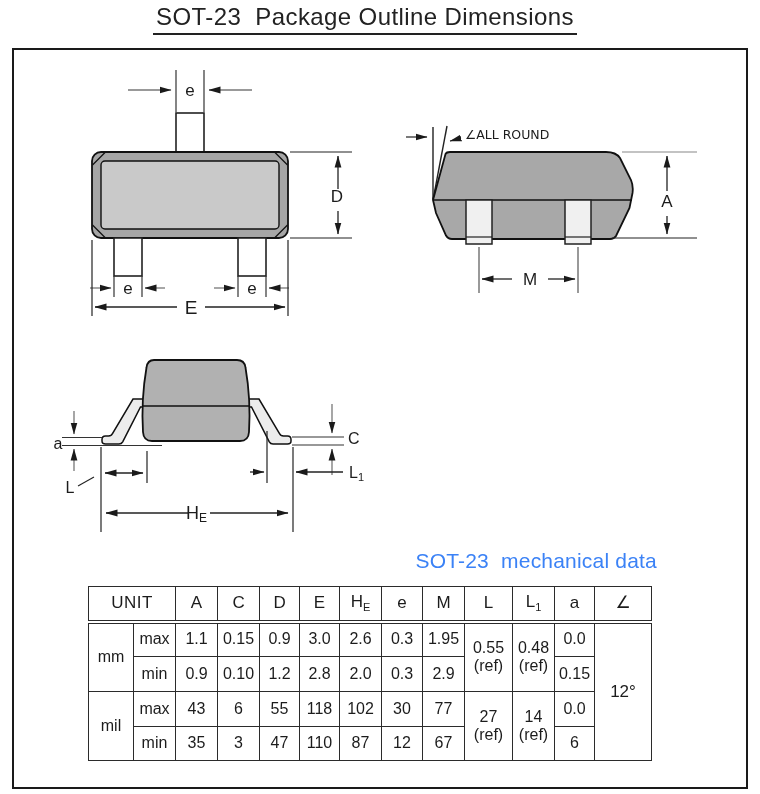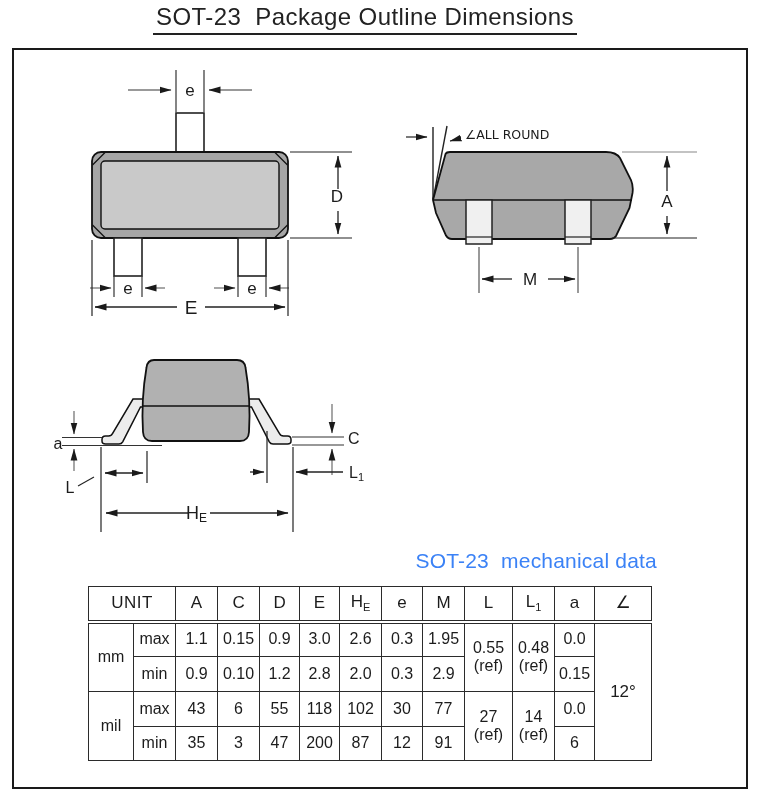--- a/index.html
+++ b/index.html
@@ -252,21 +252,21 @@
             <div>14</div>
             <div>(ref)</div>
           </td>
       <td>0.0</td>
     </tr>
     <tr style="height:34px">
       <td>min</td>
       <td>35</td>
       <td>3</td>
       <td>47</td>
-      <td>200</td>
+      <td>110</td>
       <td>87</td>
       <td>12</td>
-      <td>91</td>
+      <td>67</td>
       <td>6</td>
     </tr>
   </tbody>
     </table>
 </div>
 
 </body></html>

